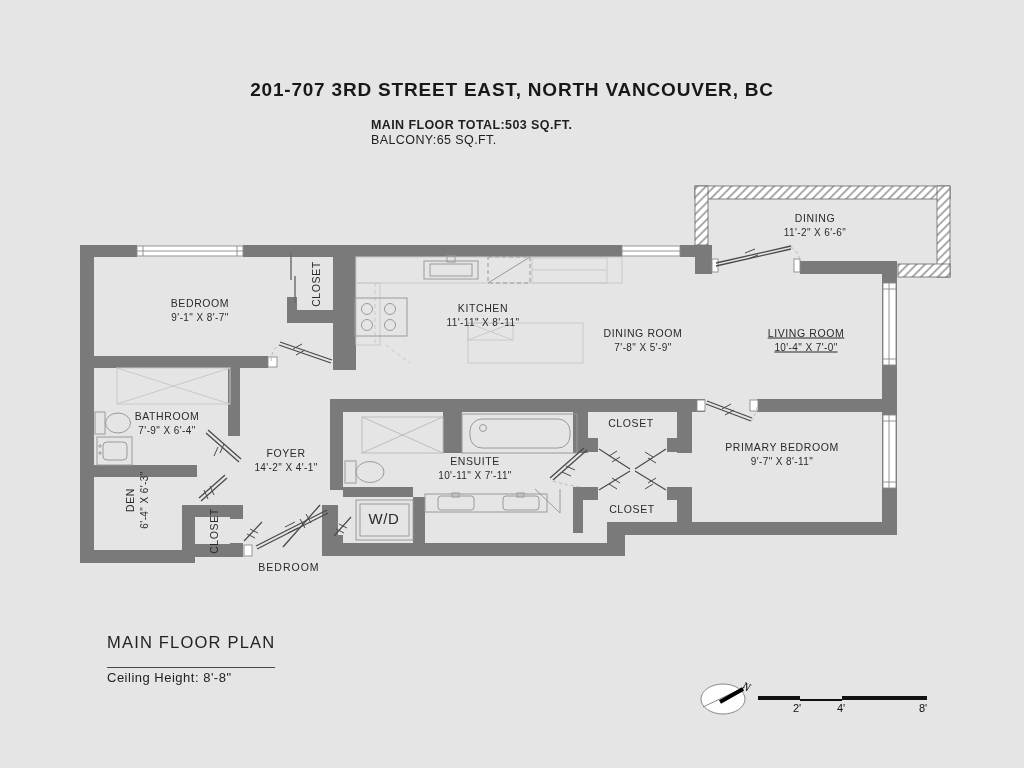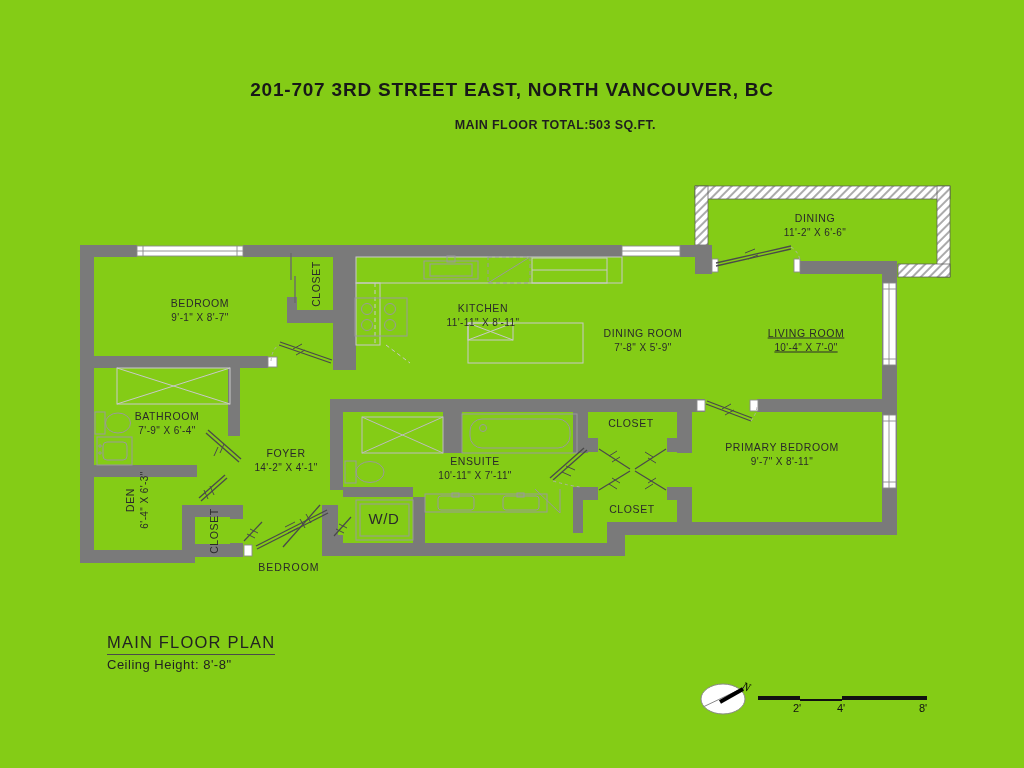--- a/index.html
+++ b/index.html
@@ -1,45 +1,49 @@
 <!DOCTYPE html>
 <html><head>
 <meta charset="utf-8">
 <style>
   html,body{margin:0;padding:0;background:#fff;}
-  .page{position:relative;width:1024px;height:768px;background:#84cc16;overflow:hidden;
+  .page{position:relative;width:1024px;height:768px;background:#e5e5e5;overflow:hidden;
         font-family:"Liberation Sans",sans-serif;color:#1f1f1f;}
   .title{position:absolute;left:0;right:0;top:79px;text-align:center;
          font-size:19px;font-weight:700;letter-spacing:0.8px;color:#181818;}
   .stats{position:absolute;left:371px;top:118px;width:285px;font-size:12.5px;letter-spacing:0.4px;}
-  .stats .row{display:flex;justify-content:flex-end;line-height:15px;margin-left:33px;}
+  .stats .row{display:flex;justify-content:flex-start;line-height:15px;}
   .stats .row.bold{font-weight:700;}
   .plan-svg{position:absolute;left:0;top:0;}
   .room-label{position:absolute;transform:translate(-50%,-50%);text-align:center;
               font-size:10.5px;letter-spacing:0.6px;line-height:13.5px;color:#2a2a2a;white-space:nowrap;}
   .room-label .dims{font-size:10px;letter-spacing:0.4px;}
   .room-label.vertical{transform:translate(-50%,-50%) rotate(-90deg);}
   .room-label.small{font-size:15px;}
   .footer-plan{position:absolute;left:107px;top:633px;}
   .plan-name{display:inline-block;font-size:16.5px;letter-spacing:1.2px;color:#222;
-             border-bottom:1.6px solid #4a4a4a;padding-bottom:2px;}
+             border-bottom:1.6px solid #4a4a4a;padding-bottom:15px;}
   .ceiling{font-size:13px;letter-spacing:0.5px;margin-top:2px;color:#222;}
   .scale-label{position:absolute;transform:translateX(-50%);font-size:11px;color:#111;top:702px;}
 </style>
 </head>
 <body>
 
 <div class="page">
 
   <div class="title">201-707 3RD STREET EAST, NORTH VANCOUVER, BC</div>
 
   <div class="stats">
     <div class="row bold">
       <span>MAIN FLOOR TOTAL:</span>
       <span>503 SQ.FT.</span>
+    </div>
+    <div class="row">
+      <span>BALCONY:</span>
+      <span>65 SQ.FT.</span>
     </div>
   </div>
 
   <svg class="plan-svg" width="1024" height="768" viewBox="0 0 1024 768">
     <defs>
       <pattern id="hatch" width="6" height="6" patternUnits="userSpaceOnUse" patternTransform="rotate(45)">
         <rect width="6" height="6" fill="#ffffff"></rect>
         <line x1="1" y1="0" x2="1" y2="6" stroke="#666" stroke-width="1.1"></line>
       </pattern>
     </defs>

